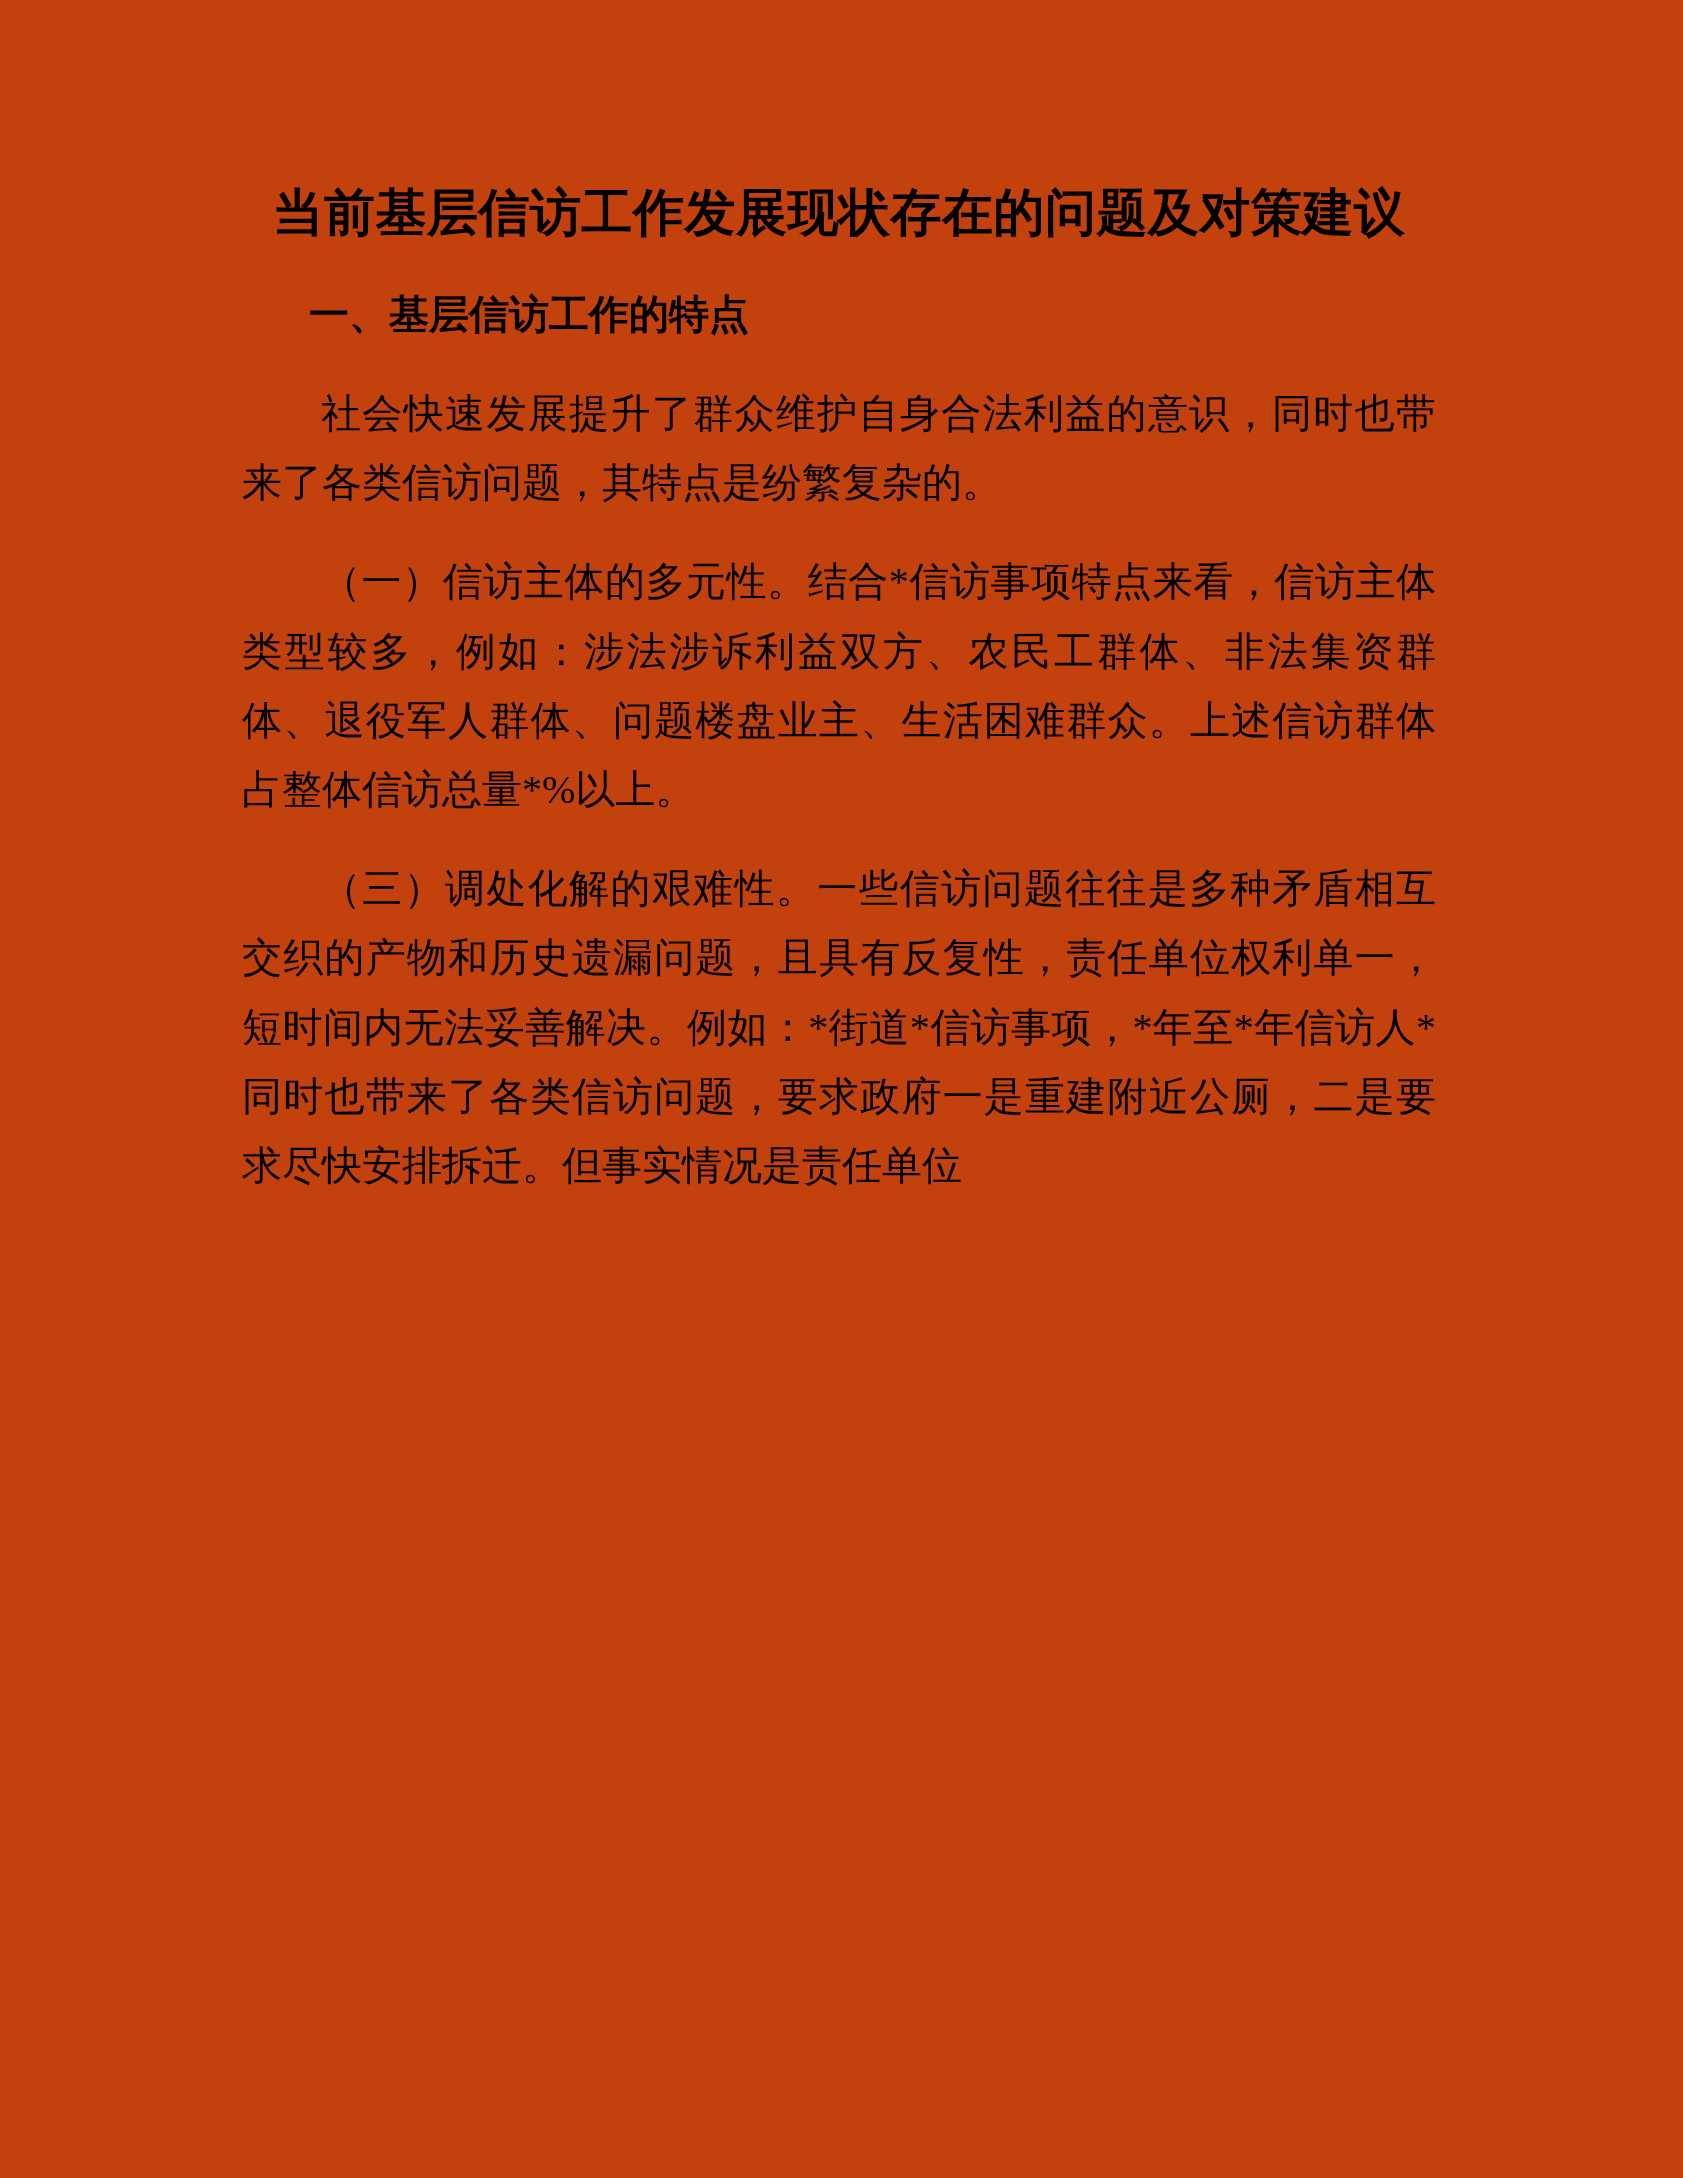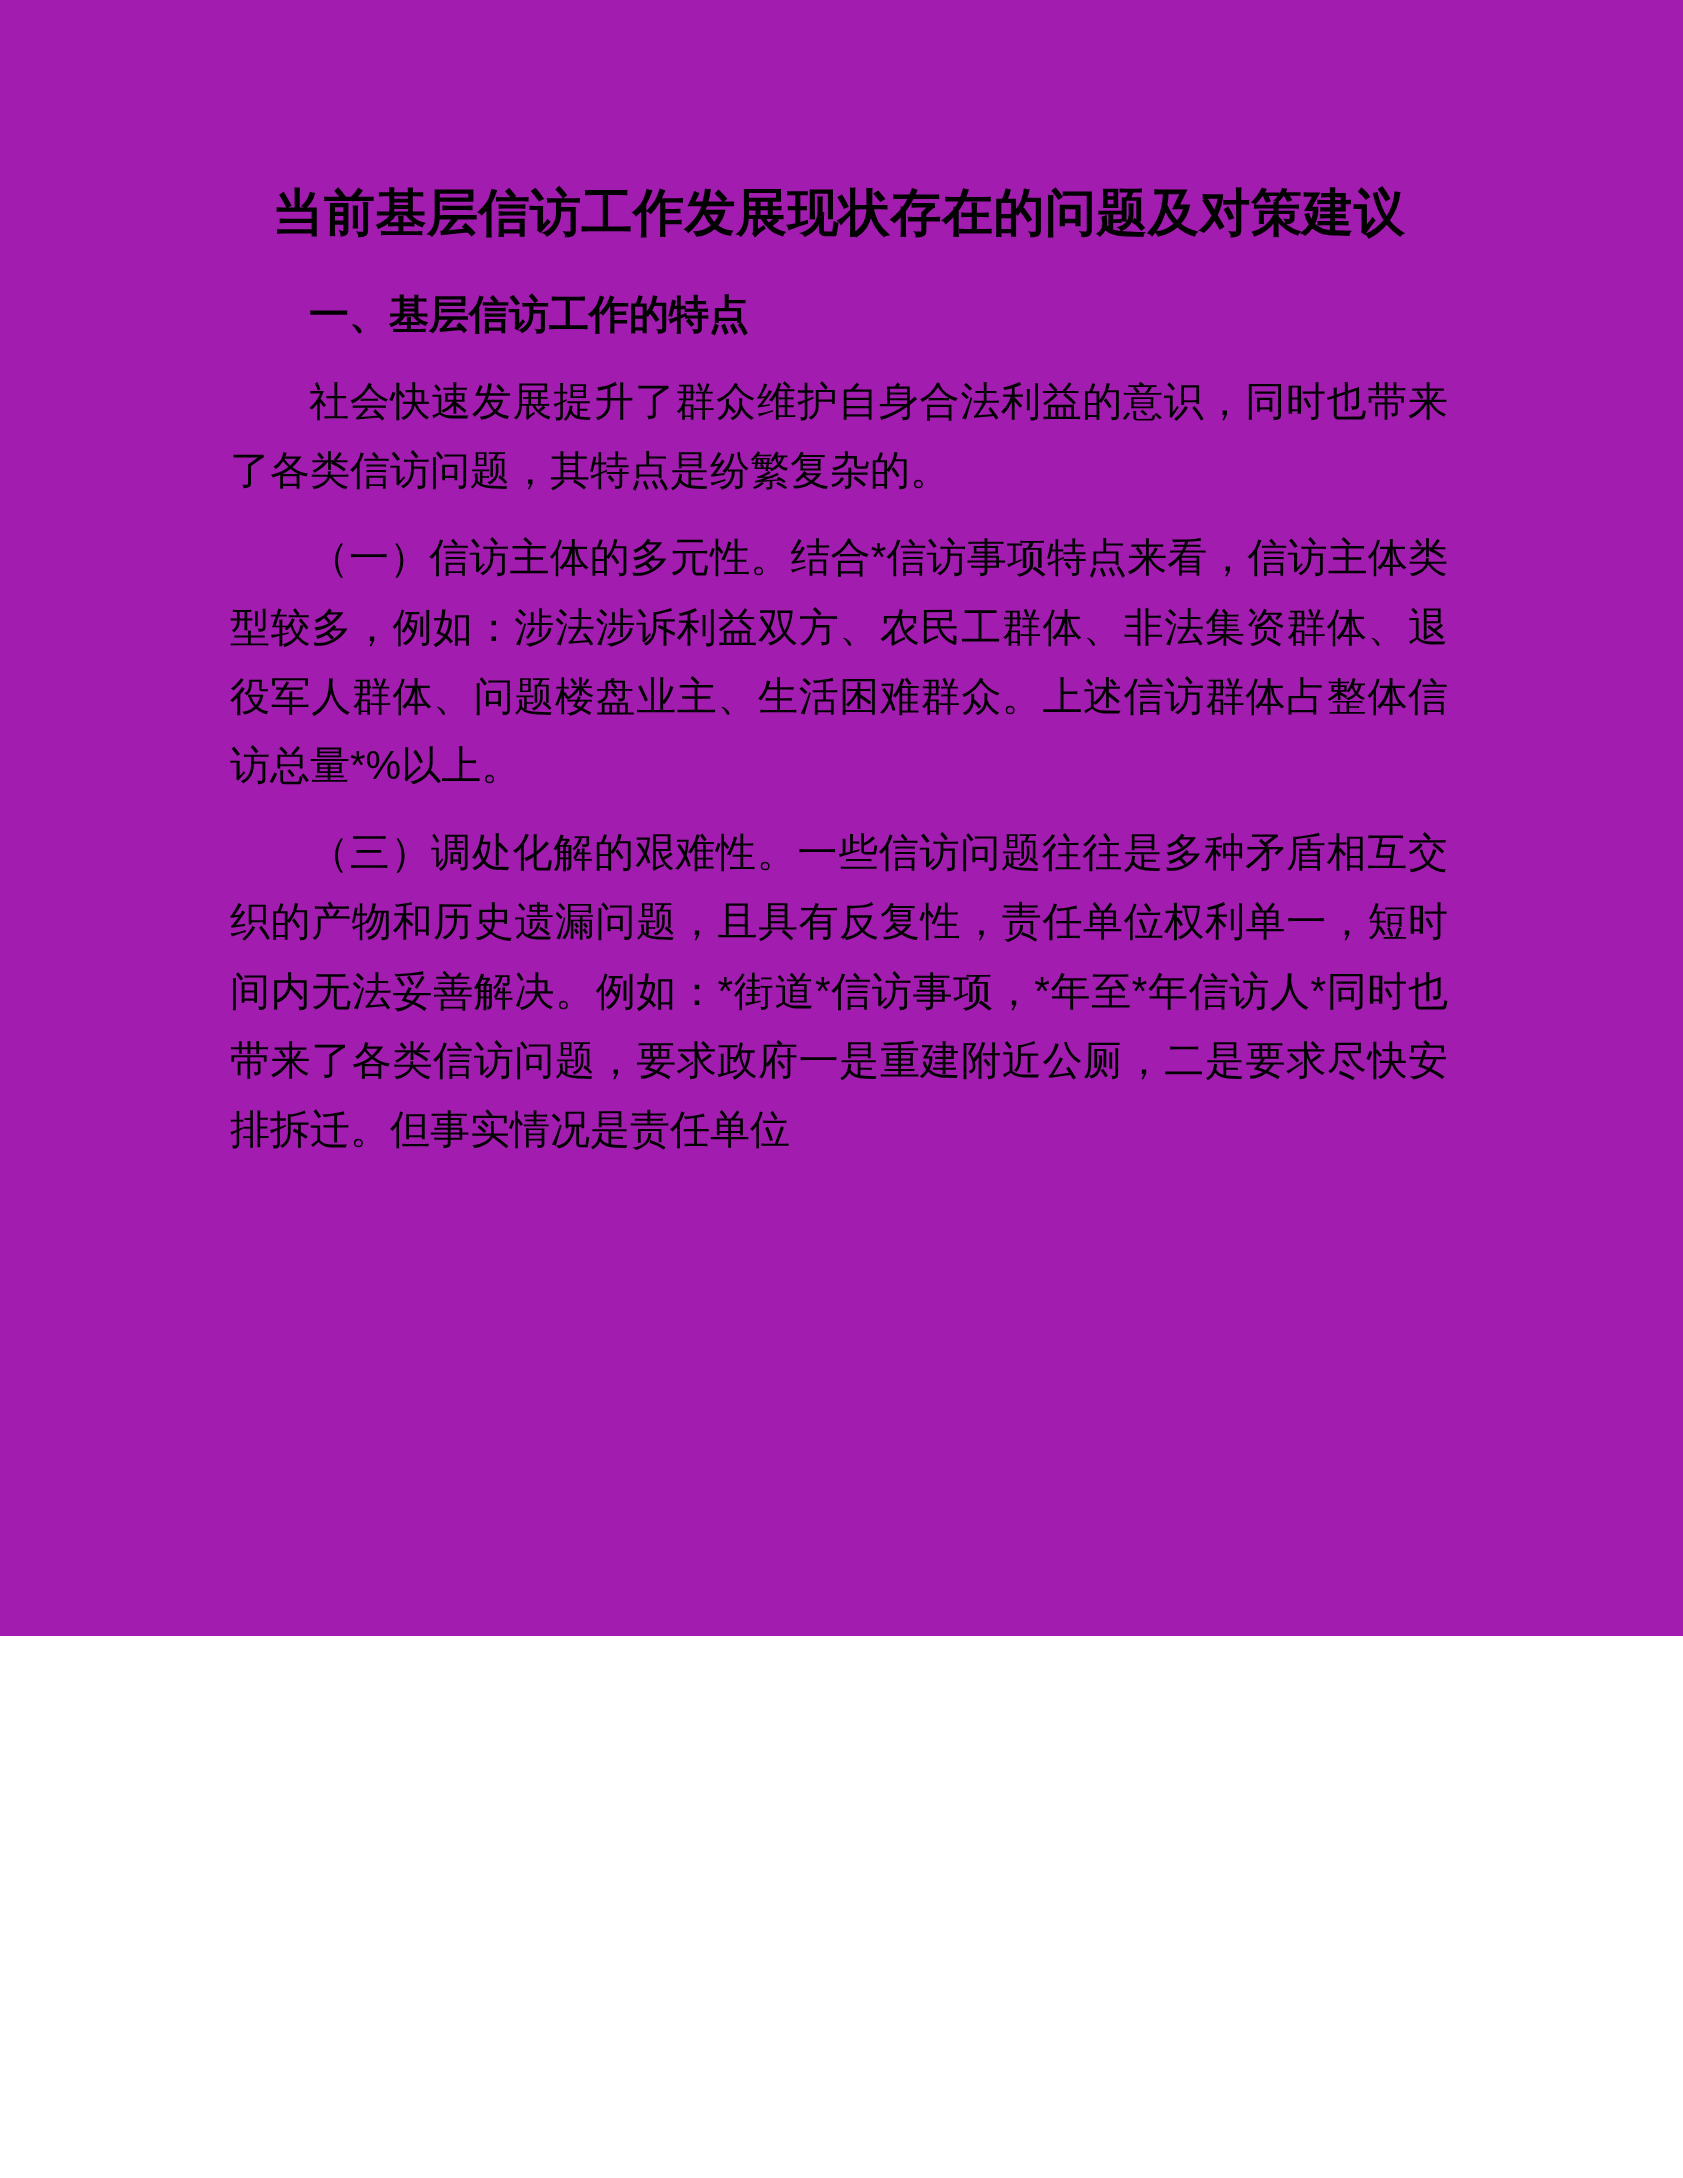--- a/index.html
+++ b/index.html
@@ -11,22 +11,22 @@
     width: 1683px;
     height: 2178px;
     font-family: "Liberation Sans", "DejaVu Sans", sans-serif;
     color: #000000;
     -webkit-font-smoothing: antialiased;
   }
 
   .page {
     position: relative;
     width: 1683px;
-    height: 1636px;
-    background: #a21caf;
+    height: 2178px;
+    background: #c2410c;
     box-sizing: border-box;
     padding: 1px;
     overflow: hidden;
   }
 
   .content {
     position: absolute;
     left: 230px;
     top: 0;
     width: 1218px;
@@ -51,27 +51,28 @@
     padding-top: 34px;
     text-indent: 79px;
     letter-spacing: 0px;
     word-break: break-all;
   }
 
   .para {
     font-size: 40px;
     font-weight: normal;
     line-height: 1.73;
-    margin: 0;
+    margin: 12px;
     padding-top: 18px;
     text-indent: 79px;
     text-align: justify;
     text-justify: inter-ideograph;
     letter-spacing: 0px;
     word-break: break-all;
+    font-family: Liberation Serif, serif;
   }
 
   .para:first-of-type {
     padding-top: 14px;
   }
 </style>
 </head>
 <body>
 
 <div class="page">

